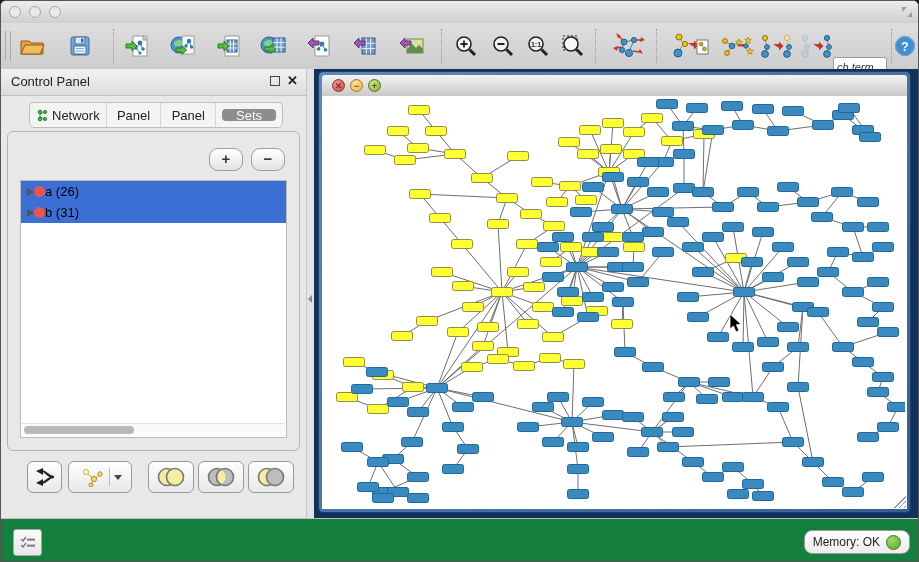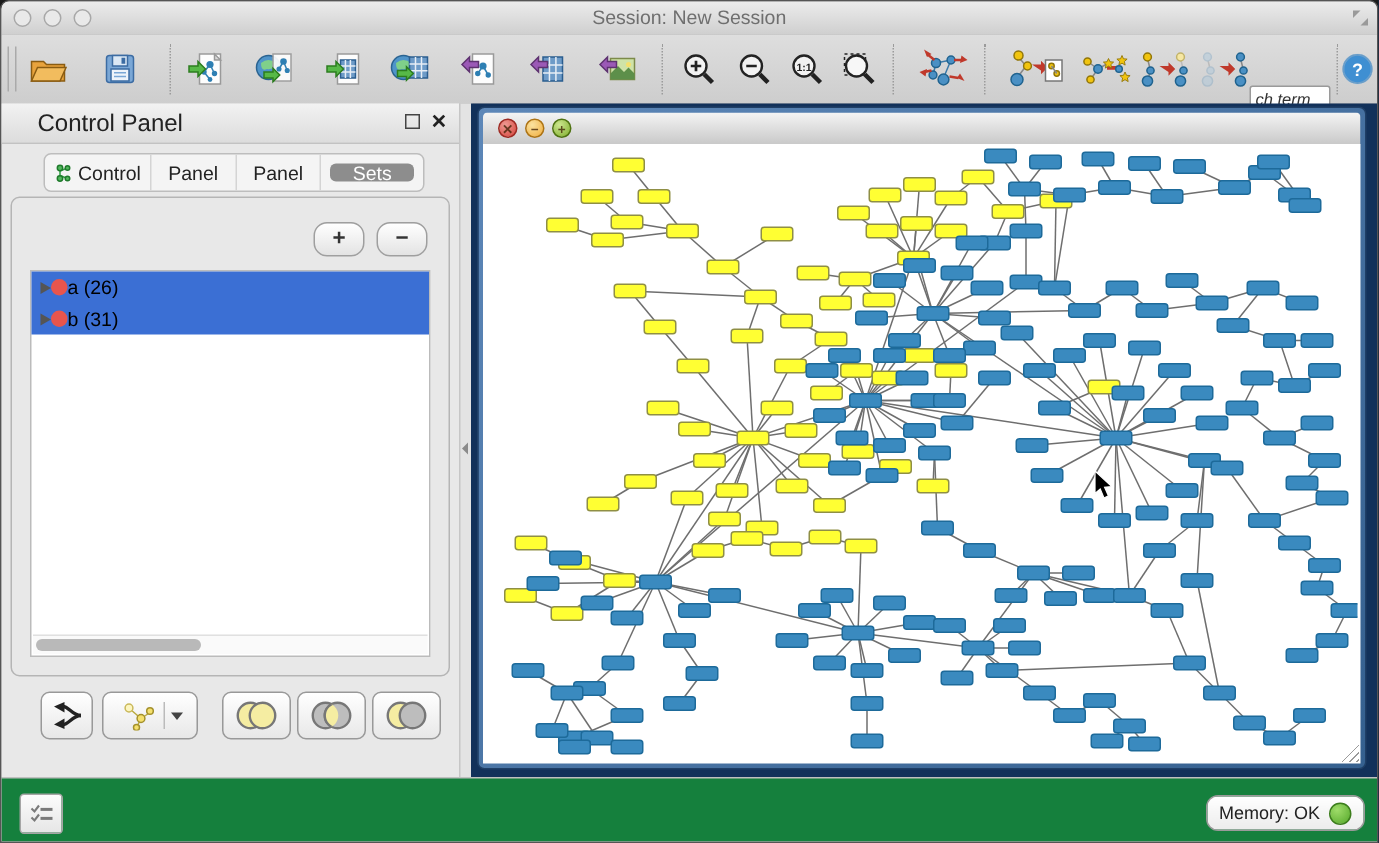--- a/index.html
+++ b/index.html
@@ -15,21 +15,21 @@
   
   .toolbar{position:absolute;left:0;top:22px;right:0;height:46px;background:linear-gradient(#dedede,#cdcdcd);border-bottom:1px solid #9a9a9a;}
   .tb-handle{position:absolute;left:4px;top:8px;height:30px;width:4px;border-left:1px solid #aaa;border-right:1px solid #aaa;}
   .tb-sep{position:absolute;top:6px;height:34px;width:0;border-left:1px dotted #9b9b9b;}
   .tb-btn{position:absolute;top:9px;width:30px;height:28px;display:flex;align-items:center;justify-content:center;cursor:default;}
   .tb-btn svg{display:block;}
   .search-box{position:absolute;left:832px;top:34px;width:54px;height:20px;border:1px solid #9a9a9a;background:#fff;font-style:italic;font-size:11px;color:#333;padding:8px 3px;box-sizing:border-box;font-family:"Liberation Sans",sans-serif;border-radius:2px;}
   
   .cpanel{position:absolute;left:0;top:68px;width:305px;bottom:42px;background:#e8e8e8;}
   .cp-header{position:absolute;left:0;top:0;right:0;height:26px;background:linear-gradient(#f2f2f2,#dcdcdc);border-bottom:1px solid #c2c2c2;}
-  .cp-title{position:absolute;left:24px;top:5px;font-size:16px;color:#222;}
+  .cp-title{position:absolute;left:10px;top:5px;font-size:13px;color:#222;}
   .cp-float{position:absolute;right:26px;top:7px;width:10px;height:10px;border:1.5px solid #444;box-sizing:border-box;}
   .cp-close{position:absolute;right:8px;top:4px;font-size:13px;font-weight:bold;color:#222;}
   .tabbar{position:absolute;left:28px;top:33px;height:24px;width:252px;background:#f4f4f4;border:1px solid #bdbdbd;border-radius:5px;display:flex;align-items:stretch;overflow:hidden;}
   .tab{flex:1;display:flex;align-items:center;justify-content:center;font-size:13px;color:#222;border-right:1px solid #d4d4d4;gap:4px;padding:0 6px;white-space:nowrap;}
   .tab:last-child{border-right:none;}
   .tab.active{background:#8d8d8d;color:#fff;border-radius:4px;margin:6px;}
   .cp-box{position:absolute;left:6px;top:62px;right:6px;height:318px;border:1px solid #b5b5b5;border-radius:6px;background:#e8e8e8;}
   .pm-btn{position:absolute;top:16px;width:32px;height:21px;background:linear-gradient(#ffffff,#e3e3e3);border:1px solid #9f9f9f;border-radius:9px;font-size:15px;font-weight:bold;color:#333;text-align:center;line-height:19px;}
   .set-list{position:absolute;left:12px;top:48px;right:12px;bottom:12px;background:#fff;border:1px solid #bbb;}
   .set-row{height:21px;display:flex;align-items:center;gap:0;padding-left:6px;font-size:13px;color:#000;}
@@ -64,21 +64,20 @@
 </style>
 </head>
 <body>
 
 <div class="app">
 
   <div class="titlebar">
     <div class="tl-dot" style="left:8px"></div>
     <div class="tl-dot" style="left:28px"></div>
     <div class="tl-dot" style="left:48px"></div>
-    <div class="title-text">Session: New Session</div>
     <div class="fs-arrows"></div>
   </div>
 
   <div class="toolbar">
     <div class="tb-handle"></div>
     <div class="tb-btn" style="left:16px">
       <svg width="26" height="22" viewBox="0 0 26 22">
           <path d="M2 6 L10 6 L12 8 L24 8 L24 19 L2 19 Z" fill="#e8a33d" stroke="#8a5c12"></path>
           <path d="M2 19 L6 10 L25 10 L21 19 Z" fill="#f2bc5e" stroke="#8a5c12"></path>
         </svg>
@@ -303,21 +302,21 @@
       <div class="tab">
         <svg width="12" height="13" viewBox="0 0 12 13">
             <line x1="4" y1="3" x2="4" y2="10" stroke="#2f9e44"></line>
             <line x1="4" y1="5" x2="9" y2="3" stroke="#2f9e44"></line>
             <line x1="4" y1="8" x2="9" y2="10" stroke="#2f9e44"></line>
             <circle cx="4" cy="3" r="1.8" fill="#51b85c" stroke="#1f7a2c"></circle>
             <circle cx="9" cy="3" r="1.5" fill="#51b85c" stroke="#1f7a2c"></circle>
             <circle cx="4" cy="10" r="1.8" fill="#51b85c" stroke="#1f7a2c"></circle>
             <circle cx="9" cy="10" r="1.5" fill="#51b85c" stroke="#1f7a2c"></circle>
           </svg>
-        <span>Control</span>
+        <span>Network</span>
       </div>
       <div class="tab">
           <span>Panel</span>
         </div>
       <div class="tab">
           <span>Panel</span>
         </div>
       <div class="tab active">
           <span>Sets</span>
         </div>

